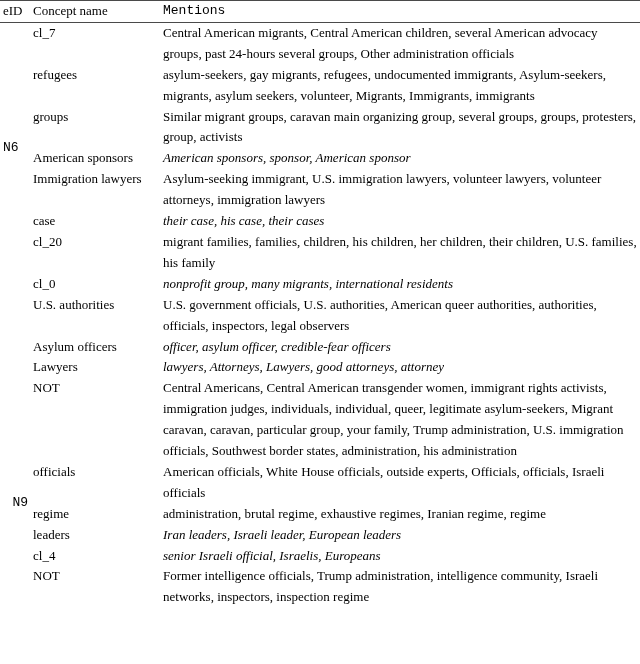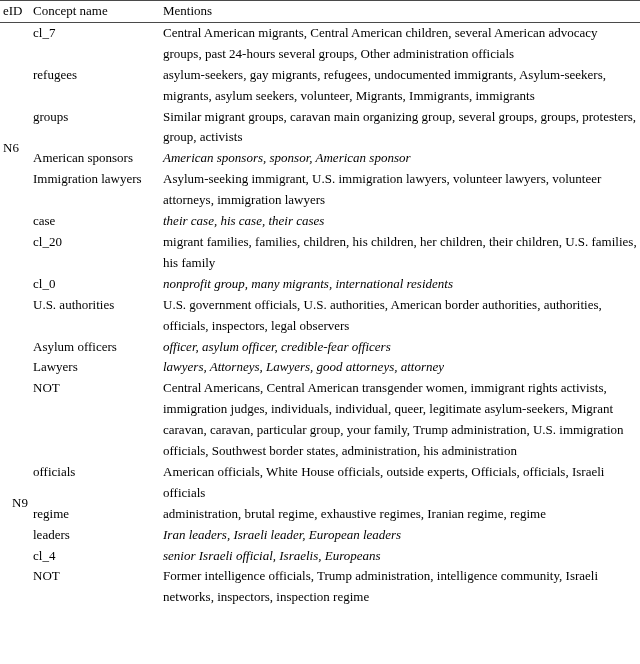--- a/index.html
+++ b/index.html
@@ -47,41 +47,42 @@
     text-align: center;
     padding-left: 0;
     padding-right: 0;
   }
 
   td.cell-eid {
     text-align: center;
   }
   td.cell-eid .eid-inner {
     display: block;
+    font-family: Liberation Mono, monospace;
   }
 
   td.cell-name {
     white-space: normal;
     word-spacing: normal;
   }
 
   td.cell-mentions {
     text-align: justify;
     text-justify: inter-word;
     hyphens: manual;
     padding-left: 4px;
     padding-right: 2px;
   }
   td.cell-mentions.nojust {
     text-align: left;
     font-style: italic;
   }
 
   th.hd-name { padding-left: 4px; margin-left: 47px; }
-  th.hd-ment { padding-left: 4px; }
+  th.hd-ment { padding-left: 4px; font-family: Liberation Mono, monospace; }
 </style>
 </head>
 <body>
 
 <table id="concept-table">
   <colgroup>
     <col class="c-eid">
     <col class="c-name">
     <col class="c-ment">
   </colgroup>
@@ -123,21 +124,21 @@
       <tr>
         <td class="cell-name vline-l rule-top">cl_20</td>
         <td class="cell-mentions vline-l rule-top">migrant families, families, children, his children, her children, their children, U.S. families, his family</td>
       </tr>
       <tr>
         <td class="cell-name vline-l rule-top">cl_0</td>
         <td class="cell-mentions vline-l nojust rule-top">nonprofit group, many migrants, international residents</td>
       </tr>
       <tr>
         <td class="cell-name vline-l rule-top">U.S. authorities</td>
-        <td class="cell-mentions vline-l rule-top">U.S. government officials, U.S. authorities, American border authorities, authorities, officials, inspectors, legal observers</td>
+        <td class="cell-mentions vline-l rule-top">U.S. government officials, U.S. authorities, American queer authorities, authorities, officials, inspectors, legal observers</td>
       </tr>
       <tr>
         <td class="cell-name vline-l rule-top">Asylum officers</td>
         <td class="cell-mentions vline-l nojust rule-top">officer, asylum officer, credible-fear officers</td>
       </tr>
       <tr>
         <td class="cell-name vline-l rule-top">Lawyers</td>
         <td class="cell-mentions vline-l nojust rule-top">lawyers, Attorneys, Lawyers, good attorneys, attorney</td>
       </tr>
       <tr>

